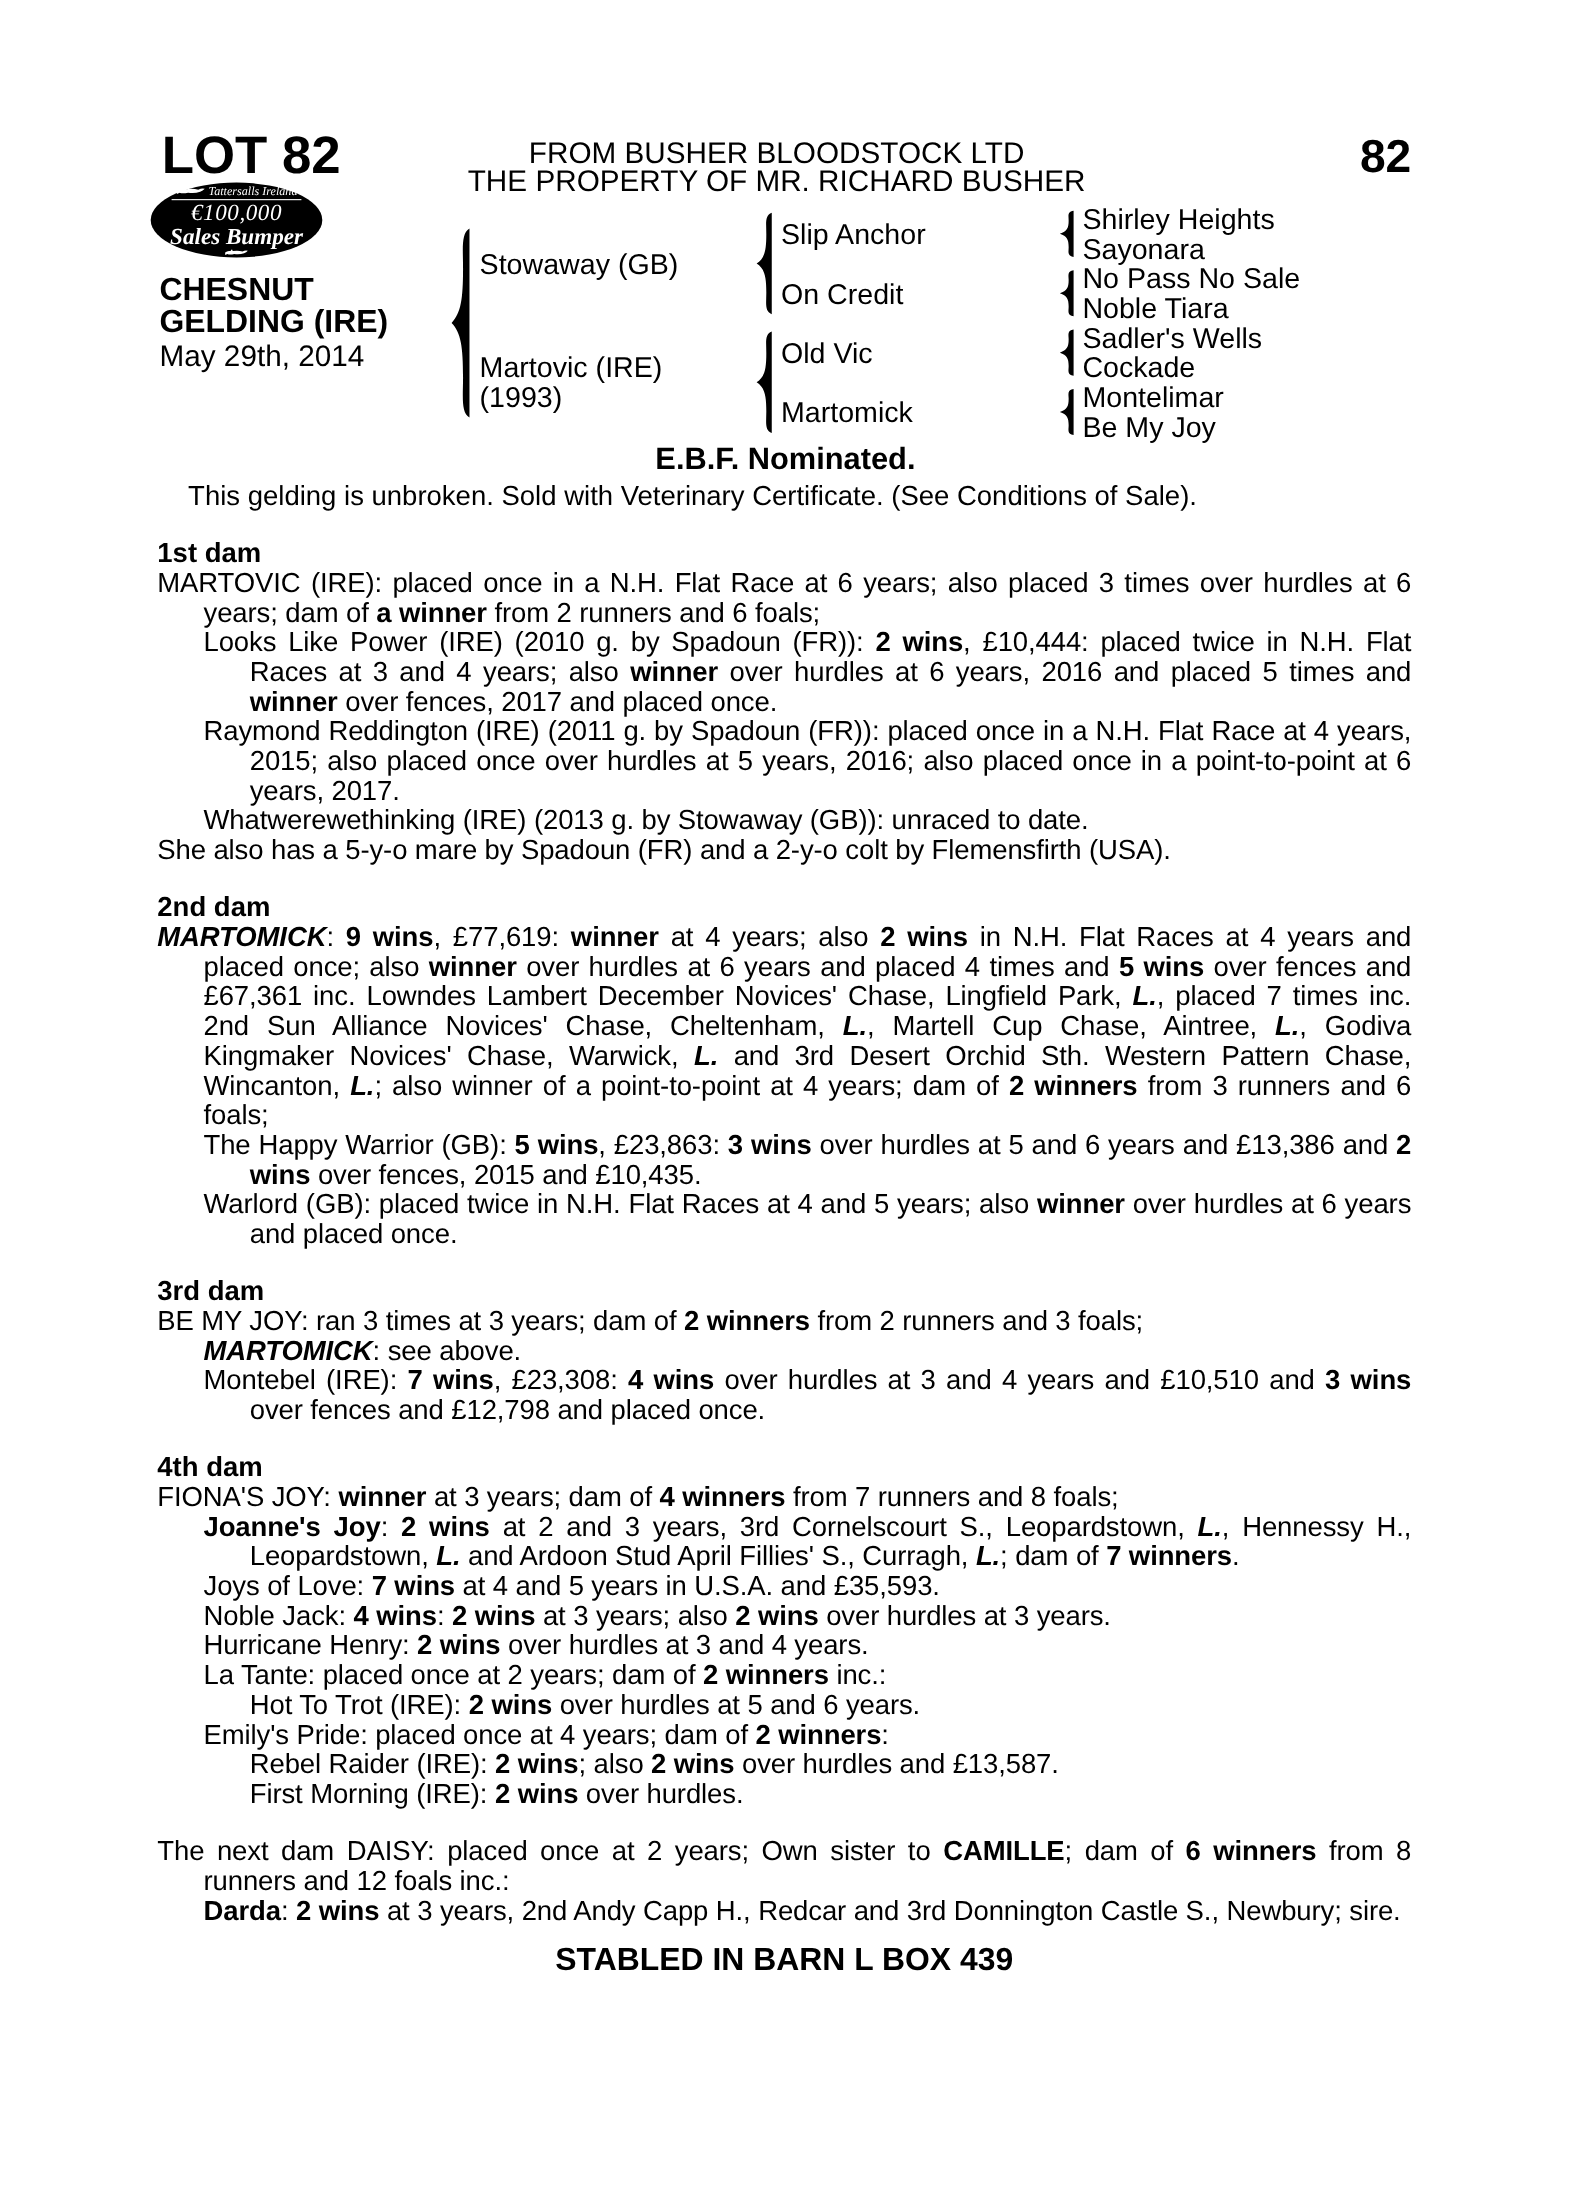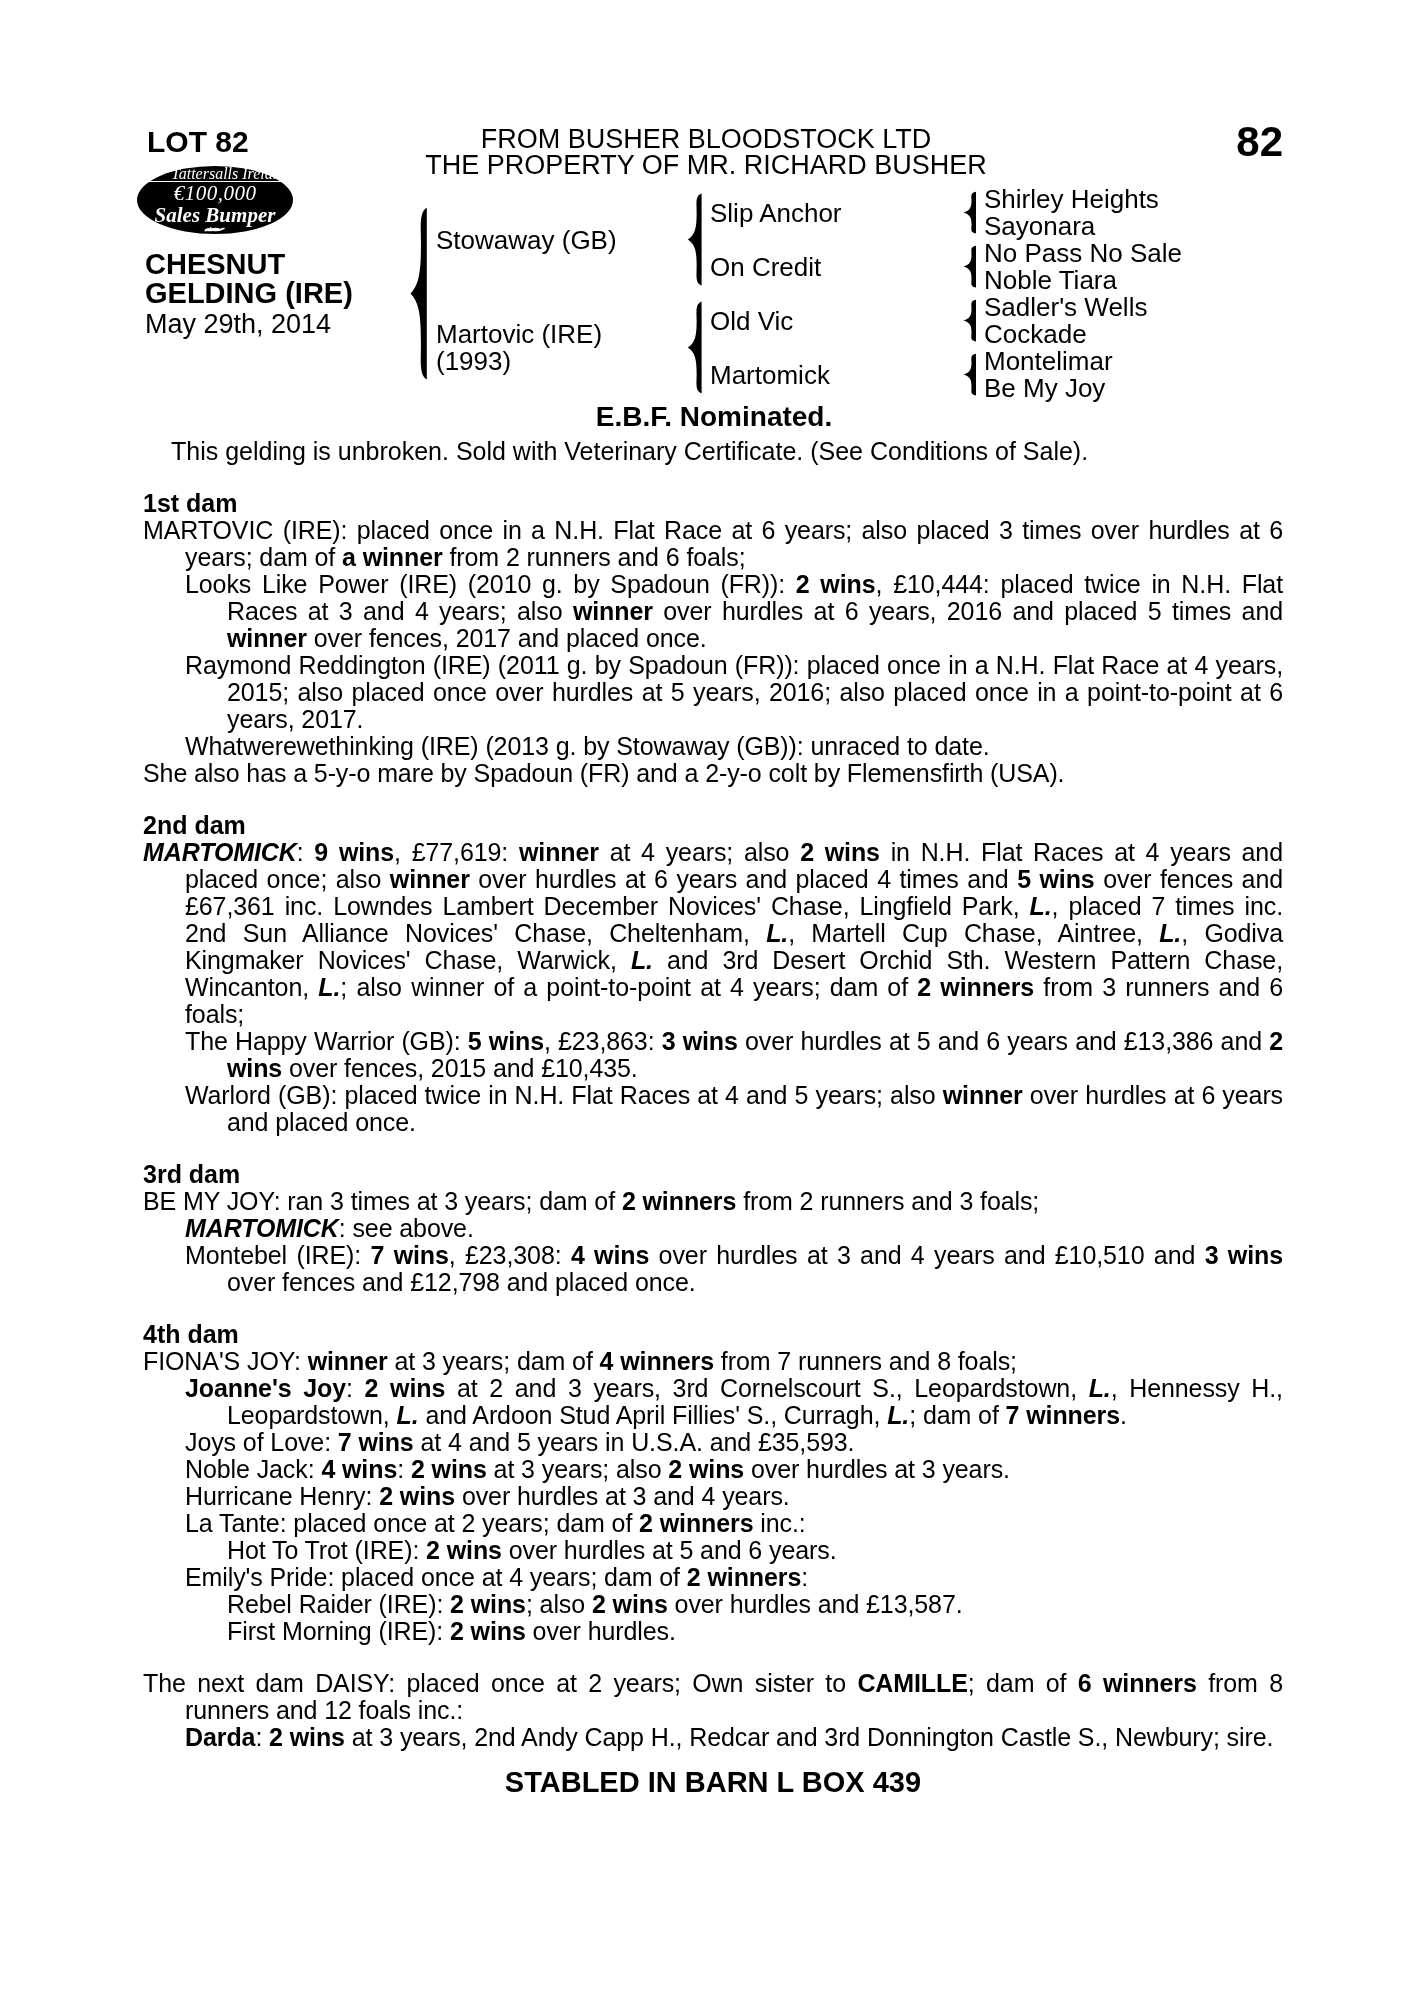--- a/index.html
+++ b/index.html
@@ -1,26 +1,26 @@
 <!DOCTYPE html>
 <html><head>
 <meta charset="utf-8">
 <style>
   html,body{margin:0;padding:0;background:#fff;}
   .page{position:relative;width:1428px;height:2000px;background:#fff;color:#000;
         font-family:"Liberation Sans", sans-serif;overflow:hidden;}
   
   .header{position:relative;height:402px;}
-  .lot-label{position:absolute;left:147px;top:122px;font-size:30px;font-weight:bold;line-height:40px;}
+  .lot-label{position:absolute;left:147px;top:122px;font-size:48px;font-weight:bold;line-height:40px;}
   .page-number{position:absolute;right:145px;top:118px;font-size:42px;font-weight:bold;}
   .consignor{position:absolute;left:0;right:16px;top:126px;text-align:center;font-size:27px;line-height:26px;}
   .badge{position:absolute;left:137px;top:166px;width:156px;height:68px;background:#000;border-radius:50%;
          color:#fff;display:flex;flex-direction:column;align-items:center;justify-content:center;text-align:center;}
   .badge-top{display:flex;align-items:center;gap:3px;border-bottom:1px solid #fff;padding:0 4px 1px 4px;}
-  .badge-brand{font-family:"Liberation Serif", serif;font-style:italic;font-size:16px;line-height:12px;}
+  .badge-brand{font-family:"Liberation Serif", serif;font-style:italic;font-size:11px;line-height:12px;}
   .badge-amount{font-family:"Liberation Serif", serif;font-style:italic;font-size:21px;line-height:22px;letter-spacing:0.5px;}
   .badge-name{font-family:"Liberation Serif", serif;font-style:italic;font-weight:bold;font-size:21px;line-height:22px;}
   .fox{display:block;}
   .horse-block{position:absolute;left:145px;top:250px;}
   .horse-line{font-size:29px;font-weight:bold;line-height:29px;}
   .horse-foaled{font-size:27px;line-height:27px;margin-top:3px;}
   
   .pedigree{position:absolute;left:406px;top:186px;display:grid;
             grid-template-columns:26px 244px 22px 246px 20px 1fr;
             grid-template-rows:repeat(8,27px);column-gap:4px;font-size:26px;}

